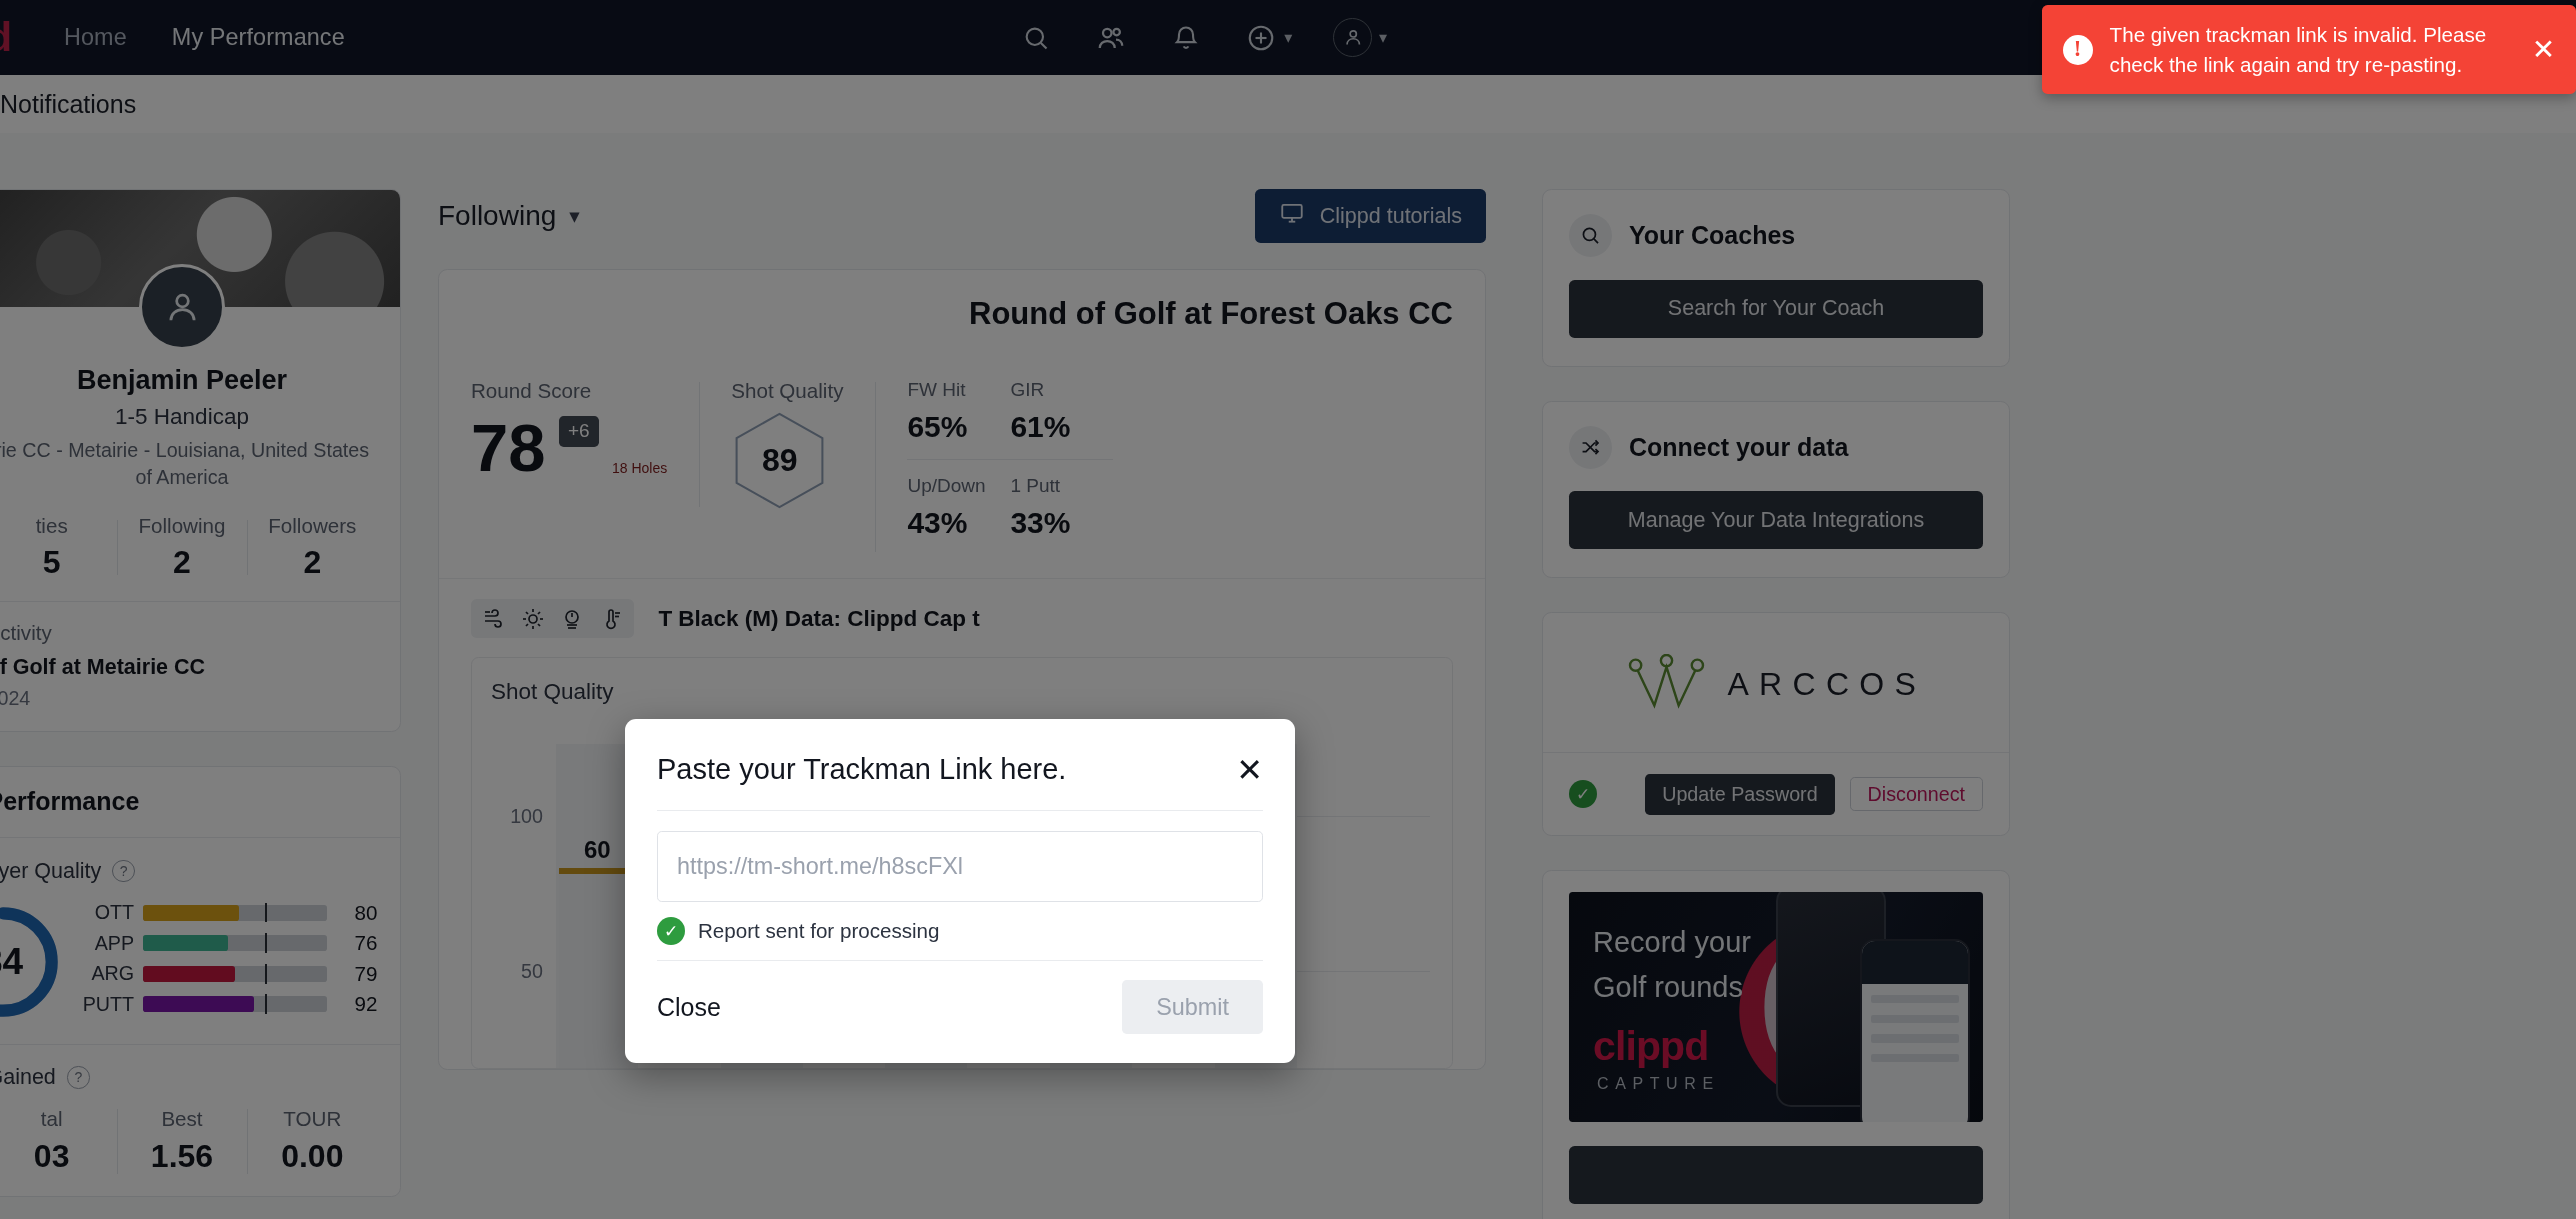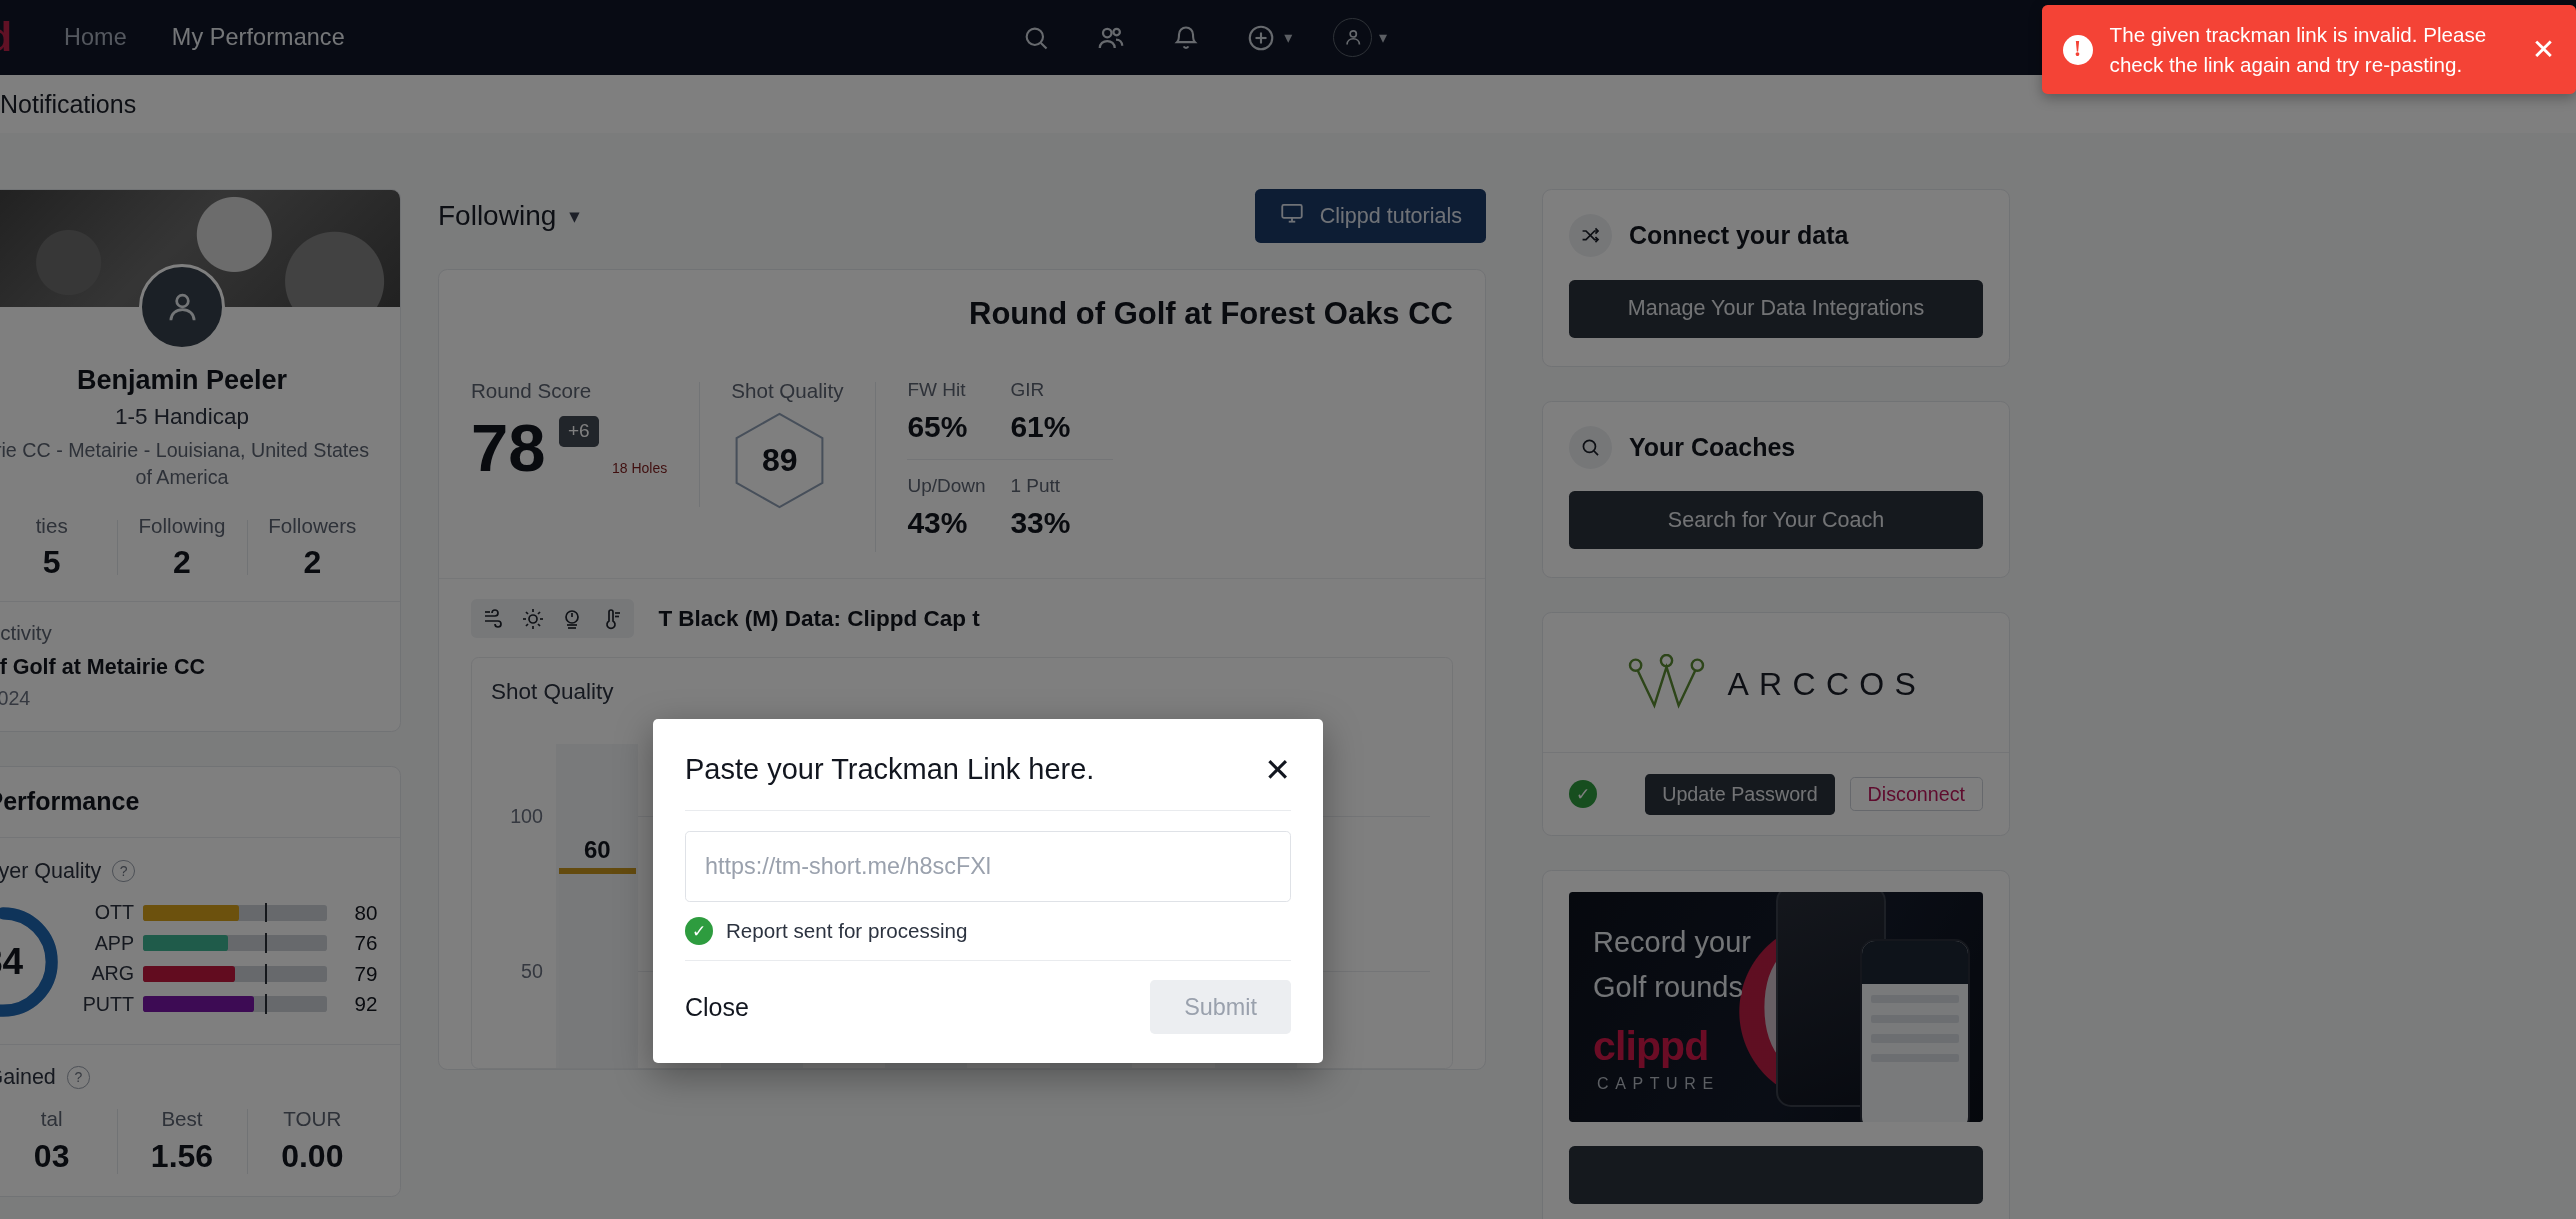--- a/index.html
+++ b/index.html
@@ -355,24 +355,24 @@
   }
 
   
   .scrim {
     position: absolute; top: 0; left: 0; width: 2576px; height: 1220px;
     background: rgba(0,0,0,.5); z-index: 100;
   }
   .modal {
     position: absolute; left: 625px; top: 719px;
     width: 670px; height: 344px;
-    background: #ffffff; border-radius: 5px;
+    background: #ffffff; border-radius: 11px;
     box-shadow: 0 11.2px 37px rgba(0,0,0,.35);
     z-index: 110;
-    display: flex; flex-direction: column; margin-left: 28px;
+    display: flex; flex-direction: column;
   }
   .modal-head {
     display: flex; align-items: center;
     padding: 34px 32px 0;
   }
   .modal-title { font-size: 29px; color: #12161f; }
   .modal-x {
     margin-left: auto; font-size: 32px; color: #12161f; line-height: 1;
     cursor: pointer; font-weight: 400;
   }
@@ -704,42 +704,42 @@
           </div>
         </div>
       </div>
 
       <div class="col-right">
 
         <div class="card">
           <div class="rc-head">
             <div class="rc-circle">
               <svg width="20.6" height="20.6" viewBox="0 0 24 24" fill="none" stroke="currentColor" stroke-width="2">
+                <circle cx="11" cy="11" r="7"></circle>
+                  <line x1="16.2" y1="16.2" x2="21" y2="21"></line>
+              </svg>
+            </div>
+            <div class="rc-title">Your Coaches</div>
+          </div>
+          <button class="rc-btn">Search for Your Coach</button>
+        </div>
+
+        <div class="card">
+          <div class="rc-head">
+            <div class="rc-circle">
+              <svg width="20.6" height="20.6" viewBox="0 0 24 24" fill="none" stroke="currentColor" stroke-width="2">
                 <path d="M3 7h4l10 10h4"></path>
                   <path d="M3 17h4L17 7h4"></path>
                 <polyline points="18,4 21,7 18,10"></polyline>
                   <polyline points="18,14 21,17 18,20"></polyline>
               </svg>
             </div>
             <div class="rc-title">Connect your data</div>
           </div>
           <button class="rc-btn">Manage Your Data Integrations</button>
-        </div>
-
-        <div class="card">
-          <div class="rc-head">
-            <div class="rc-circle">
-              <svg width="20.6" height="20.6" viewBox="0 0 24 24" fill="none" stroke="currentColor" stroke-width="2">
-                <circle cx="11" cy="11" r="7"></circle>
-                  <line x1="16.2" y1="16.2" x2="21" y2="21"></line>
-              </svg>
-            </div>
-            <div class="rc-title">Your Coaches</div>
-          </div>
-          <button class="rc-btn">Search for Your Coach</button>
         </div>
 
         <div class="card">
           <div class="arccos-box">
             <span>
               <svg width="81" height="58" viewBox="0 0 86 62" fill="none" stroke="#5a8a32" stroke-width="2.6">
                 <circle cx="10" cy="12" r="6"></circle>
                   <circle cx="43" cy="7" r="6"></circle>
                   <circle cx="76" cy="12" r="6"></circle>
                 <path d="M12 17 L30 55 L43 14 L56 55 L74 17"></path>

